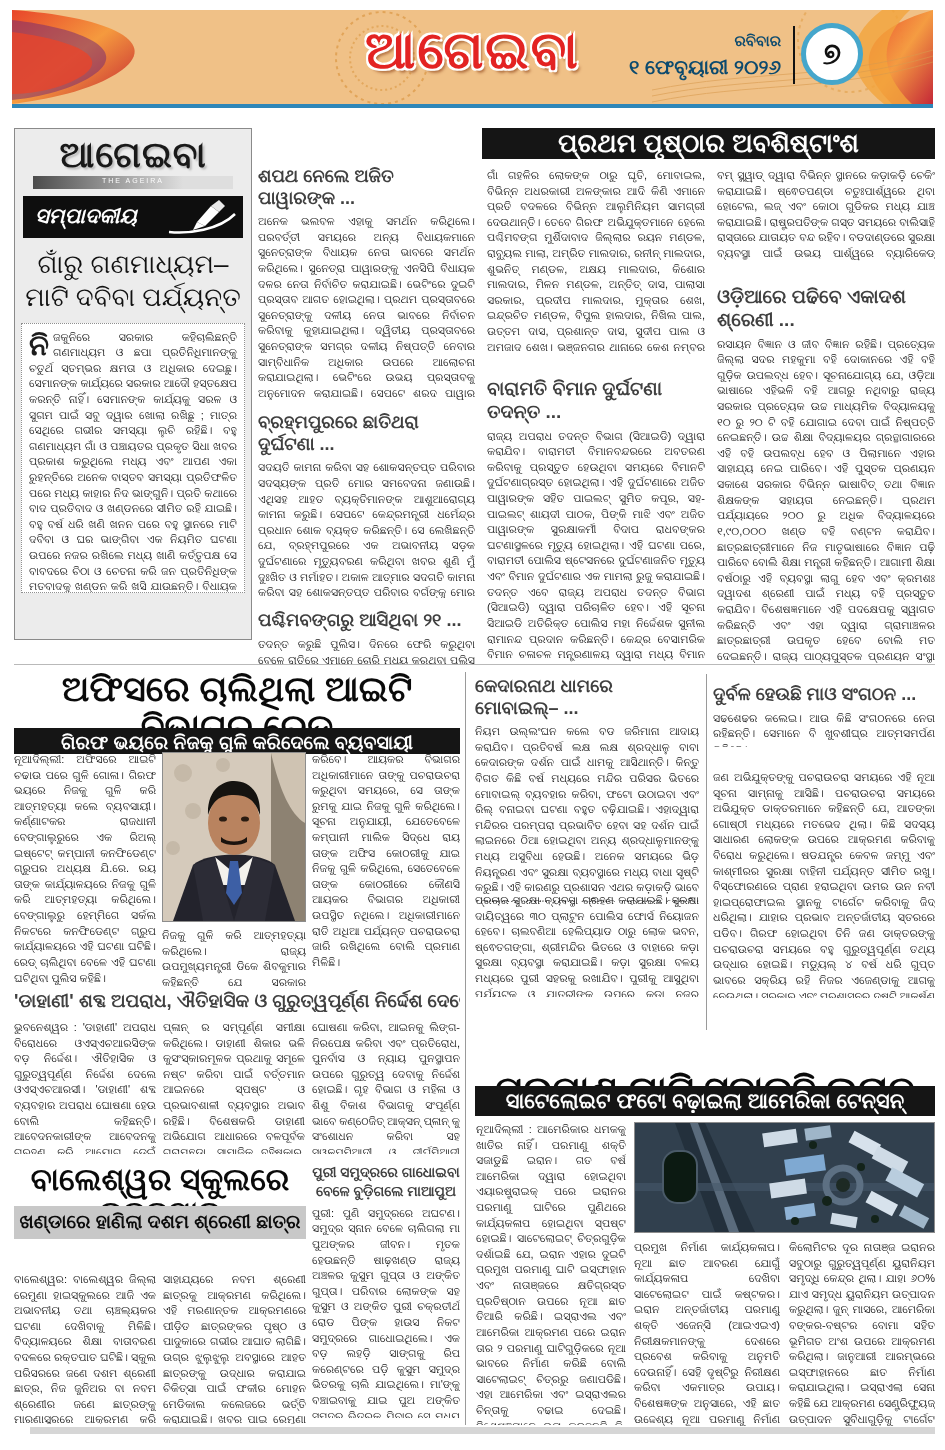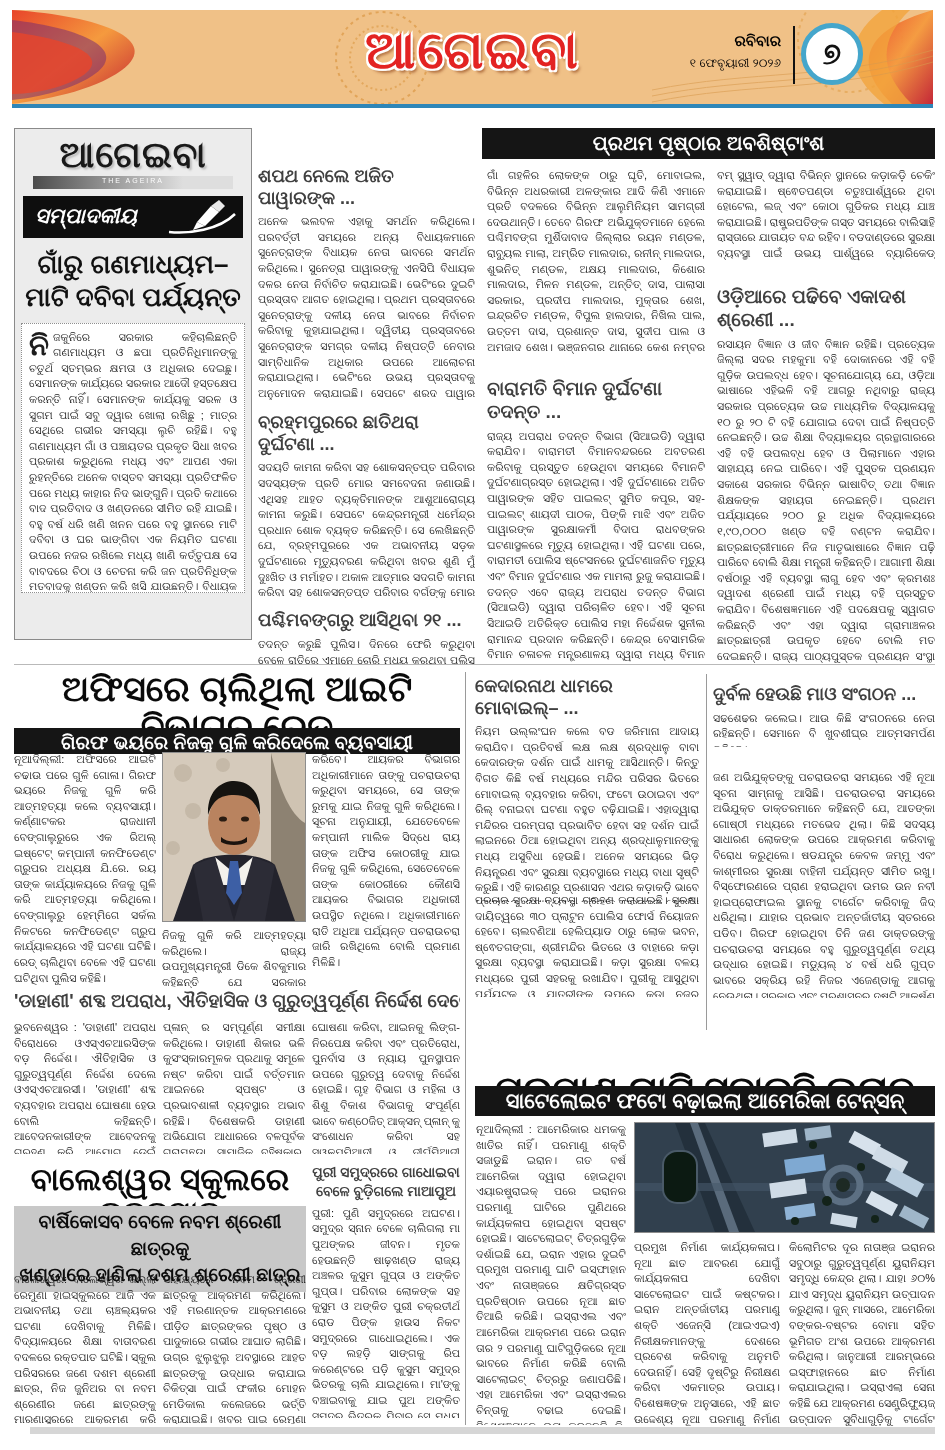--- a/index.html
+++ b/index.html
@@ -7,46 +7,46 @@
        font-family:"Liberation Sans","DejaVu Sans",sans-serif;color:#1b1b1b;}
   .abs{position:absolute;}
   
   .masthead{left:12px;top:10px;width:921px;height:94px;background:#f0c187;
             border-bottom:4px solid #2e86b8;overflow:hidden;}
   .masthead svg{position:absolute;left:0;top:0;}
   .mh-title{position:absolute;left:50%;top:10px;transform:translateX(-50%);
             font-size:52px;font-weight:800;color:#e32322;letter-spacing:2px;
             text-shadow:-2px -2px 0 #fff,2px -2px 0 #fff,-2px 2px 0 #fff,2px 2px 0 #fff,3px 4px 3px rgba(120,40,0,.55);
             white-space:nowrap;}
-  .mh-date{position:absolute;right:152px;top:22px;text-align:right;color:#000000;}
+  .mh-date{position:absolute;right:152px;top:22px;text-align:right;color:#0c4a6e;}
   .mh-day{font-size:15px;font-weight:700;}
-  .mh-dt{font-size:12px;font-weight:400;margin-top:6px;}
+  .mh-dt{font-size:20px;font-weight:700;margin-top:6px;}
   .mh-div{position:absolute;right:138px;top:16px;width:2px;height:58px;background:#111;}
   .mh-circle{position:absolute;right:70px;top:13px;width:52px;height:52px;border-radius:50%;
              background:#fff;border:5px solid #45a6cb;display:flex;align-items:center;justify-content:center;
              font-size:30px;font-weight:800;color:#111;}
   
   .bt{font-size:11px;line-height:1.42;text-align:justify;color:#1d1d1d;overflow:hidden;margin:0;}
   .h{font-weight:800;color:#404040;line-height:1.2;margin:0 0 5px 0;}
   .h18{font-size:18px;}
   .banner{background:#151515;color:#fff;font-weight:700;text-align:center;}
   
   .left-box{left:14px;top:128px;width:238px;height:512px;border:1px solid #8a8a8a;background:#ececec;box-sizing:border-box;}
   .lb-logo{font-size:36px;font-weight:800;color:#191919;text-align:center;margin-top:5px;letter-spacing:1px;
            text-shadow:2px 2px 2px #bdbdbd;}
   .lb-bar{height:13px;margin:0 18px;background:linear-gradient(90deg,#4c4c4c,#dedede 75%);position:relative;}
   .lb-bar span{position:absolute;left:0;right:0;top:1px;text-align:center;font-size:7px;color:#fdfdfd;letter-spacing:2px;}
   .lb-banner{margin:7px 8px 0 8px;background:#0e0e0e;height:42px;position:relative;}
   .lb-banner .txt{position:absolute;left:12px;top:8px;font-size:21px;font-weight:800;color:#fff;font-style:italic;font-family:Liberation Serif, serif;}
   .lb-banner svg{position:absolute;right:6px;top:4px;}
-  .lb-head{font-size:26px;font-weight:700;text-align:center;line-height:1.28;margin:10px 4px 8px 4px;color:#111;}
+  .lb-head{font-size:26px;font-weight:400;text-align:center;line-height:1.28;margin:10px 4px 8px 4px;color:#111;}
   .lb-body{margin:2px 6px;border:1px dotted #8f8f8f;background:#fff;padding:6px 7px;height:270px;box-sizing:border-box;}
   .dropcap{float:left;font-size:29px;font-weight:800;line-height:.95;padding:2px 4px 0 0;}
   
-  .cont-banner{left:482px;top:128px;width:453px;height:31px;font-size:20px;line-height:31px;}
+  .cont-banner{left:482px;top:128px;width:453px;height:31px;font-size:26px;line-height:31px;}
   .colA{overflow:hidden;}
   
   .hr1{left:14px;top:664px;width:921px;height:1px;background:#b9b9b9;}
   .vr1{left:465px;top:672px;width:1px;height:753px;background:#9a9a9a;}
   .vr2{left:706px;top:674px;width:1px;height:356px;background:#9a9a9a;}
   .bottom-bar{left:30px;top:1427px;width:905px;height:7px;background:#d6d6d6;}
   
   .photo-frame{border:1px solid #8d8d8d;box-sizing:border-box;overflow:hidden;background:#cfc5b6;}
   
   .bigh{font-weight:800;text-align:center;color:#0a0a0a;line-height:1.08;}
@@ -186,21 +186,20 @@
   <p class="bt" style="height:228px;">ଜଣ ଅଭିଯୁକ୍ତଙ୍କୁ ପଚରାଉଚରା ସମୟରେ ଏହି ନୂଆ ସୂଚନା ସାମ୍ନାକୁ ଆସିଛି। ପଚରାଉଚରା ସମୟରେ ଅଭିଯୁକ୍ତ ଡାକ୍ତରମାନେ କହିଛନ୍ତି ଯେ, ଆତଙ୍କା ଗୋଷ୍ଠୀ ମଧ୍ୟରେ ମତଭେଦ ଥିଲା। କିଛି ସଦସ୍ୟ ସାଧାରଣ ଲୋକଙ୍କ ଉପରେ ଆକ୍ରମଣ କରିବାକୁ ବିରୋଧ କରୁଥିଲେ। ଷଡଯନ୍ତ୍ର କେବଳ ଜମ୍ମୁ ଏବଂ କାଶ୍ମୀରର ସୁରକ୍ଷା ବାହିନୀ ପର୍ଯ୍ୟନ୍ତ ସୀମିତ ରଖୁ। ବିସ୍ଫୋରଣରେ ପ୍ରାଣ ହରାଇଥିବା ଉମର ଉନ ନବୀ ହାଇପ୍ରୋଫାଇଲ ସ୍ଥାନକୁ ଟାର୍ଗେଟ କରିବାକୁ ଜିଦ୍ ଧରିଥିଲା। ଯାହାର ପ୍ରଭାବ ଅନ୍ତର୍ଜାତୀୟ ସ୍ତରରେ ପଡିବ। ଗିରଫ ହୋଇଥିବା ତିନି ଜଣ ଡାକ୍ତରଙ୍କୁ ପଚରାଉଚରା ସମୟରେ ବହୁ ଗୁରୁତ୍ୱପୂର୍ଣ୍ଣ ତଥ୍ୟ ଉଦ୍ଧାର ହୋଇଛି। ମଡ୍ୟୁଲ୍ ୪ ବର୍ଷ ଧରି ଗୁପ୍ତ ଭାବରେ ସକ୍ରିୟ ରହି ନିଜର ଏଜେଣ୍ଡାକୁ ଆଗକୁ ନେଉଥିଲା। ସରକାର ଏବଂ ପ୍ରଶାସନର ଦୃଷ୍ଟି ଆକର୍ଷଣ କରିବା ପାଇଁ ଏହି ମଡ୍ୟୁଲ ବିଭିନ୍ନ ସମେତ ପ୍ରମୁଖ ଭାରତୀୟ ସହରଗୁଡ଼ିକରେ ବଡ଼ ଧରଣର ଆକ୍ରମଣ କରିବାକୁ ଯୋଜନା କରିଥିଲା। ଜୈଶ-ଏ-ମହମ୍ମଦ ଭଳି ସଂଗଠନ ସହିତ ମଡ୍ୟୁଲର ଲିଙ୍କ ରହିଥିବା ତଦନ୍ତରୁ ଜଣାପଡ଼ିଛି। ଲାଲକିଲ୍ଲା କାର ବିସ୍ଫୋରଣ ହେବାର ଯୋଜନାର ଏକ ଅଂଶ ଥିଲା। ଅକ୍ଟୋବର ୨୦୨୫ରେ ମିଳିଥିବା ସୂଚନା ପରେ ଜମ୍ମୁ-କାଶ୍ମୀର ପୁଲିସ ଦ୍ୱାରା ହୋଇଥିବା ଚଢ଼ଉ ସମୟରେ ବିପୁଳ ପରିମାଣର ବିସ୍ଫୋରକ ଜବତ କରାଯାଇଥିଲା। ଏହା ଦ୍ୱାରା ମଡ୍ୟୁଲର ଓୟେନ୍ତ ସମ୍ପର୍କରେ ଜଣାପଡ଼ିଥିଲା।</p>
 </div>
 
 <div class="abs h" style="left:14px;top:990px;width:446px;font-size:18.5px;text-align:center;white-space:nowrap;overflow:hidden;">'ଡାହାଣୀ' ଶବ୍ଦ ଅପରାଧ, ଐତିହାସିକ ଓ ଗୁରୁତ୍ୱପୂର୍ଣ୍ଣ ନିର୍ଦ୍ଦେଶ ଦେଲେ ଓଏସ୍ଏଚ୍ଆରସି</div>
 <p class="abs bt" style="left:14px;top:1020px;width:142px;height:134px;">ଭୁବନେଶ୍ୱର : 'ଡାହାଣୀ' ଅପରାଧ ବିରୋଧରେ ଓଏସ୍ଏଚଆରସିଙ୍କ ବଡ଼ ନିର୍ଦ୍ଦେଶ। ଐତିହାସିକ ଓ ଗୁରୁତ୍ୱପୂର୍ଣ୍ଣ ନିର୍ଦ୍ଦେଶ ଦେଲେ ଓଏସ୍ଏଚଆରସୀ। 'ଡାହାଣୀ' ଶବ୍ଦ ବ୍ୟବହାର ଅପରାଧ ଘୋଷଣା ହେଉ ବୋଲି କହିଛନ୍ତି। ଆବେଦନକାରୀଙ୍କ ଆବେଦନକୁ ଗ୍ରହଣ କରି ଆୟୋଗ ଡେଇଁ ଡାହାଣୀ ଶିକାର ନିବାରଣ ଆଇନ ୨୦୧୩ ଓ ଏହାର ପରିପାଳନା ପାଇଁ ୨୦୧୪ ମସିହାରେ ସୃତିତ କମୋଚିତ୍ ଆକ୍ସନ୍</p>
 <p class="abs bt" style="left:163px;top:1020px;width:142px;height:134px;">ପ୍ଳାନ୍ ର ସମ୍ପୂର୍ଣ୍ଣ ସମୀକ୍ଷା କରିଥିଲେ। ଡାହାଣୀ ଶିକାର ଭଳି କୁସଂସ୍କାରମୂଳକ ପ୍ରଥାକୁ ସମୂଳେ ନଷ୍ଟ କରିବା ପାଇଁ ବର୍ତ୍ତମାନ ଆଇନରେ ସ୍ପଷ୍ଟ ଓ ପ୍ରଭାବଶାଳୀ ବ୍ୟବସ୍ଥାର ଅଭାବ ରହିଛି। ବିଶେଷକରି ଡାହାଣୀ ଅଭିଯୋଗ ଆଧାରରେ ବଳପୂର୍ବକ ଗ୍ରାମଛଡ଼ା, ସାମାଜିକ ବହିଷ୍କାର, ସମ୍ପଦାୟଗୁଡ଼ ତ୍ରୁଟି ଓ ଅମାନବିକ ଆଚରଣକୁ ରୋକିବା ପାଇଁ ଆଇନରେ ସ୍ପଷ୍ଟ ପ୍ରତିରୋଧମୂଳକ ବ୍ୟବସ୍ଥା ନାହିଁ। ଡାହାଣୀ ଶବ୍ଦକୁ ଅପରାଧ ଭାବେ</p>
 <p class="abs bt" style="left:312px;top:1020px;width:148px;height:134px;">ଘୋଷଣା କରିବା, ଆଇନକୁ ଲିଙ୍ଗ-ନିରପେକ୍ଷ କରିବା ଏବଂ ପ୍ରତିରୋଧ, ପୁନର୍ବାସ ଓ ନ୍ୟାୟ ପୁନସ୍ଥାପନ ଉପରେ ଗୁରୁତ୍ୱ ଦେବାକୁ ନିର୍ଦ୍ଦେଶ ହୋଇଛି। ଗୃହ ବିଭାଗ ଓ ମହିଳା ଓ ଶିଶୁ ବିକାଶ ବିଭାଗକୁ ସଂପୂର୍ଣ୍ଣ ଭାବେ କଣ୍ଠେଜିତ୍ ଆକ୍ସନ୍ ପ୍ଳାନ୍ କୁ ସଂଶୋଧନ କରିବା ସହ ସ୍ୱଳ୍ପମିଆଦୀ ଓ ଦୀର୍ଘମିଆଦୀ କାର୍ଯ୍ୟଯୋଜନା ସାମିଲ କରିବା ସହ ଅବହେଳା ପାଇଁ ଦାୟୀ ବ୍ୟକ୍ତିମାନଙ୍କ ଉପରେ କଡ଼ା କାର୍ଯ୍ୟାନୁଷ୍ଠାନ ପାଇଁ କୁହାଯାଇଛି।</p>
 
 <div class="abs bigh" style="left:14px;top:1163px;width:292px;font-size:31px;">ବାଲେଶ୍ୱର ସ୍କୁଲରେ ରକ୍ତପାତ</div>
 <div class="abs" style="left:14px;top:1206px;width:292px;background:#c8c8c8;text-align:center;font-size:19px;font-weight:800;line-height:1.4;padding:3px 0;color:#0b0b0b;">
-  <div>ବାର୍ଷିକୋସବ ବେଳେ ନବମ ଶ୍ରେଣୀ ଛାତ୍ରକୁ</div>
   <div>ଖଣ୍ଡାରେ ହାଣିଲା ଦଶମ ଶ୍ରେଣୀ ଛାତ୍ର</div>
 </div>
 <p class="abs bt" style="left:14px;top:1272px;width:142px;height:152px;">ବାଲେଶ୍ୱର: ବାଲେଶ୍ୱର ଜିଲ୍ଲା ରେମୁଣା ହାଇସ୍କୁଲରେ ଆଜି ଏକ ଅଭାବନୀୟ ତଥା ଚାଞ୍ଚଲ୍ୟକର ଘଟଣା ଦେଖିବାକୁ ମିଳିଛି। ବିଦ୍ୟାଳୟରେ ଶିକ୍ଷା ବାତାବରଣ ବଦଳରେ ରକ୍ତପାତ ଘଟିଛି। ସ୍କୁଲ ପରିସରରେ ଜଣେ ଦଶମ ଶ୍ରେଣୀ ଛାତ୍ର, ନିଜ ଜୁନିଅର ବା ନବମ ଶ୍ରେଣୀର ଜଣେ ଛାତ୍ରଙ୍କୁ ମାରଣାସ୍ତ୍ରରେ ଆକ୍ରମଣ କରି ଗୁରୁତର ଆହତ କରିଥିବା ଅଭିଯୋଗ ହୋଇଛି। ସୂଚନା ଅନୁଯାୟୀ, ଆଜି ସ୍କୁଲରେ ବାର୍ଷିକ ଉସବ ଚାଲିଥିବା ବେଳେ ପରିଭ୍ରାଗାର ମଧ୍ୟରେ ଏହି ଅଘଟଣ ଘଟିଥିଲା। କୌଣସି ପୂର୍ବ ବିବାଦକୁ କେନ୍ଦ୍ର କରି ଦଶମ ଶ୍ରେଣୀର ଛାତ୍ର ଜଣକ ଏକ ଖଣ୍ଡା</p>
 <p class="abs bt" style="left:163px;top:1272px;width:143px;height:152px;">ସାହାଯ୍ୟରେ ନବମ ଶ୍ରେଣୀ ଛାତ୍ରକୁ ଆକ୍ରମଣ କରିଥିଲେ। ଏହି ମରଣାନ୍ତକ ଆକ୍ରମଣରେ ପୀଡ଼ିତ ଛାତ୍ରଙ୍କର ପୃଷ୍ଠ ଓ ପାଦୁକାରେ ଗଭୀର ଆଘାତ ଲାଗିଛି। ଉଗ୍ର ଝୁଲୁଝୁଲୁ ଅବସ୍ଥାରେ ଆହତ ଛାତ୍ରଙ୍କୁ ଉଦ୍ଧାର କରାଯାଇ ଚିକିତ୍ସା ପାଇଁ ଫକୀର ମୋହନ ମେଡିକାଲ କଲେଜରେ ଭର୍ତ୍ତି କରାଯାଇଛି। ଖବର ପାଇ ରେମୁଣା ପୋଲିସ ଘଟଣାସ୍ଥଳରେ ପହଞ୍ଚି ଆକ୍ରମଣରେ ବ୍ୟବହୃତ ଖଣ୍ଡାକୁ ଜବତ କରିଛି। ପୋଲିସ ସ୍କୁଲ କର୍ତ୍ତୃପକ୍ଷଙ୍କ ସହ ଆଲୋଚନା କରି ଘଟଣାର ତଦନ୍ତ ଜାରି ରଖିଛି। ତେବେ ବିଦ୍ୟାଳୟ ପରିସର ମଧ୍ୟକୁ ମାରଣାସ୍ତ୍ର କିପରି ଆସିଲା, ତାହା ବର୍ତ୍ତମାନ ସବୁଠାରୁ ବଡ଼ ପ୍ରଶ୍ନ ପାଲଟିଛି।</p>
 
 <div class="abs" style="left:312px;top:1163px;width:148px;">
   <div class="h" style="font-size:14px;text-align:center;line-height:1.35;">
     <div>ପୁରୀ ସମୁଦ୍ରରେ ଗାଧୋଇବା</div>
     <div>ବେଳେ ବୁଡ଼ିଗଲେ ମାଆପୁଅ</div>
   </div>

